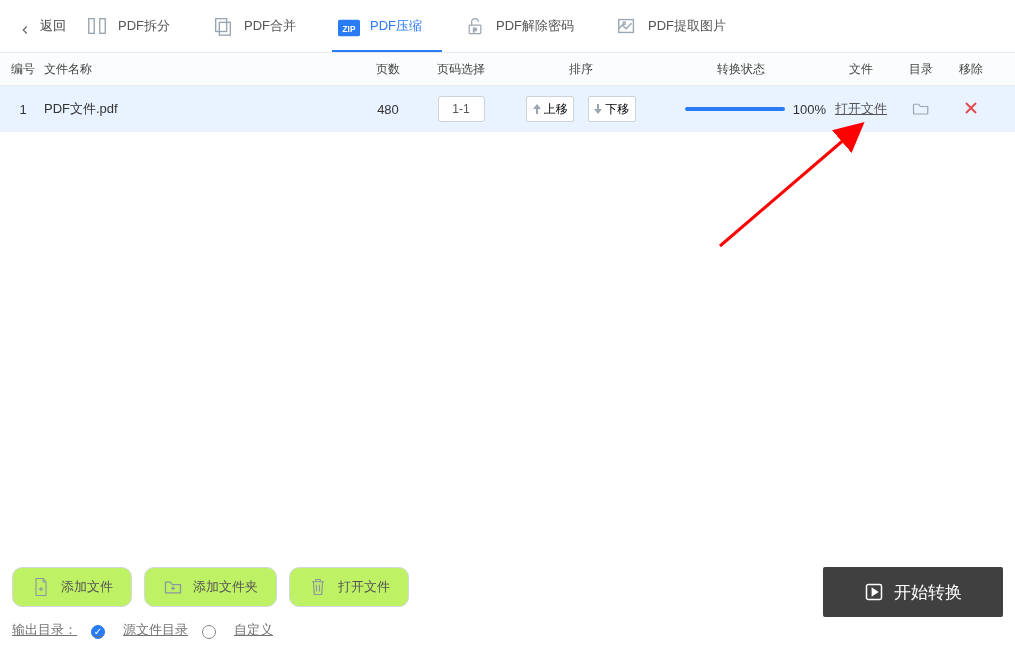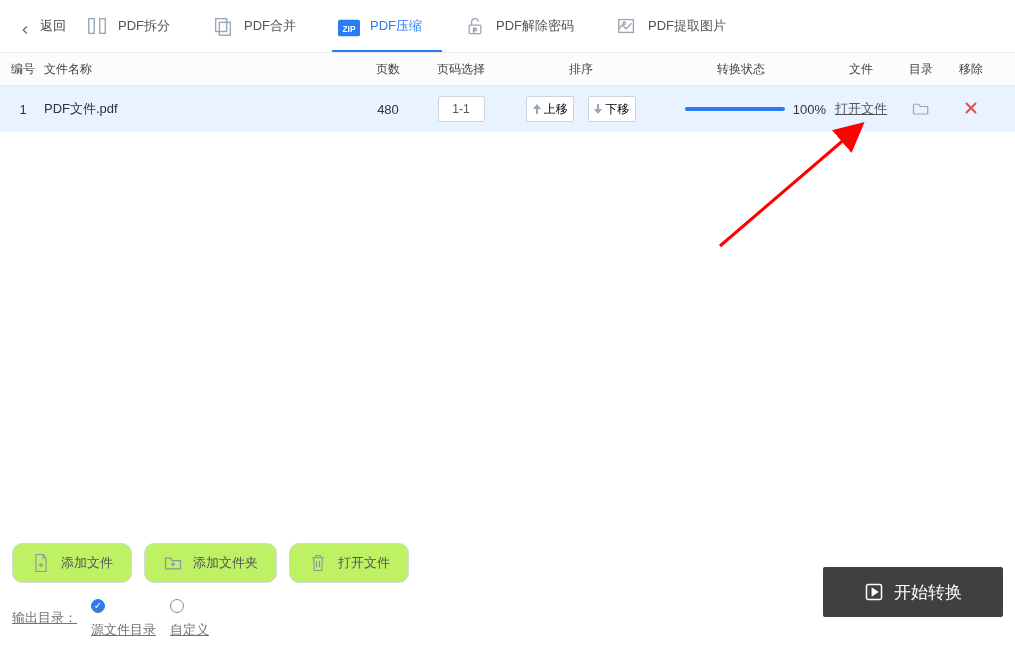--- a/index.html
+++ b/index.html
@@ -168,21 +168,21 @@
     }
     .radio {
       width: 14px; height: 14px; border-radius: 50%;
       border: 1px solid #888; display: inline-block;
       position: relative; top: 2px;
     }
     .radio.sel { border-color: #2a7bf6; background: #2a7bf6; display:inline-flex; align-items:center; justify-content:center;}
     .radio.sel::after {
       content: "✓"; color: #fff; font-size: 10px; line-height: 1;
     }
-    .ropt { display: inline-flex; align-items: flex-start; gap: 10px; cursor: pointer; flex-direction: column;}
+    .ropt { display: inline-flex; align-items: center; gap: 18px; cursor: pointer;}
   </style>
 </head>
 <body>
 
 <div class="top-bar">
   <div class="back-btn">
     <span class="ico">
       <svg width="14" height="14" viewBox="0 0 24 24" fill="none" stroke="#666" stroke-width="2">
           <path d="M15 18l-6-6 6-6"></path>
         </svg>

